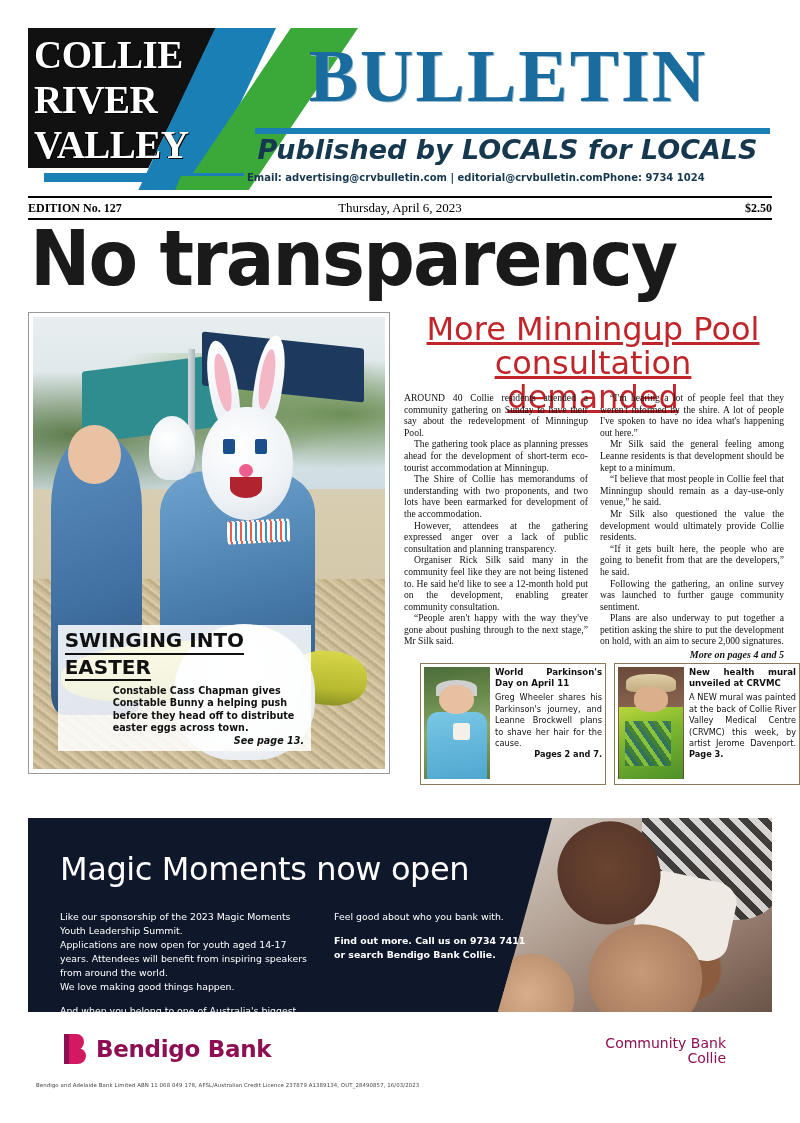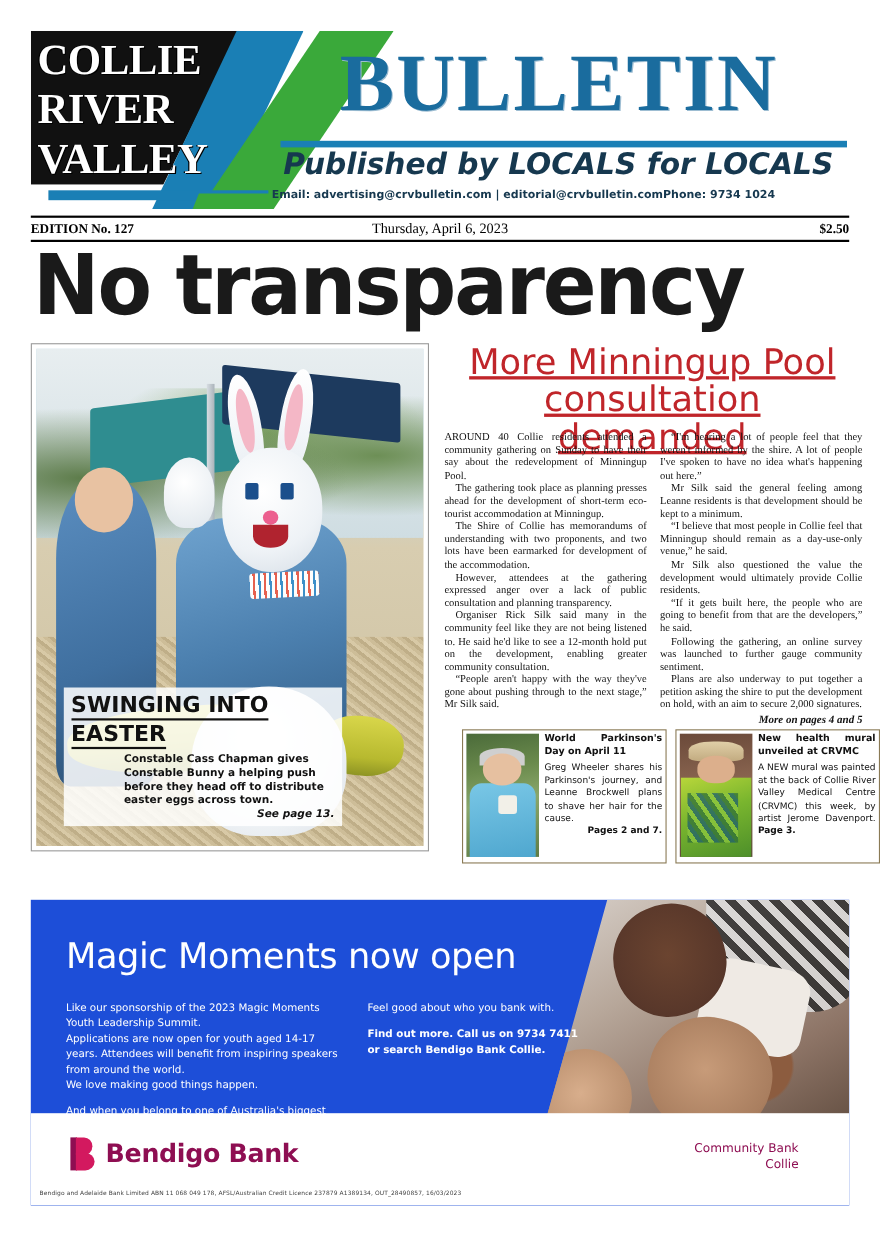--- a/index.html
+++ b/index.html
@@ -394,21 +394,21 @@
     text-align: right;
     display: block;
   }
   .teaser-page-inline { font-weight: bold; }
 
   
   .ad {
     position: absolute;
     left: 28px; top: 818px;
     width: 744px; height: 278px;
-    background: #1d4ed8;
+    background: #0f172a;
     overflow: hidden;
   }
   .ad-photo {
     position: absolute;
     right: 0; top: 0;
     width: 282px; height: 222px;
     background:
       radial-gradient(circle at 35% 22%, #6d4530 0 11%, rgba(109,69,48,0) 12%),
       radial-gradient(circle at 70% 68%, #8c5c3f 0 13%, rgba(140,92,63,0) 14%),
       linear-gradient(150deg,#d9d2cc 0%, #b7a79a 35%, #8d7466 70%, #5e4a3d 100%);
@@ -491,21 +491,21 @@
     font-weight: bold;
     font-size: 23px;
     color: #8e0e52;
     letter-spacing: -0.3px;
   }
   .bb-community {
     position: absolute;
     right: 46px; top: 24px;
     text-align: right;
     font-family: "DejaVu Sans", sans-serif;
-    font-size: 11px;
+    font-size: 14px;
     line-height: 15px;
     color: #8e0e52;
   }
   .bb-disclaimer {
     position: absolute;
     left: 8px; bottom: 8px;
     font-family: "DejaVu Sans", sans-serif;
     font-size: 5.4px;
     color: #444;
     letter-spacing: 0.1px;

